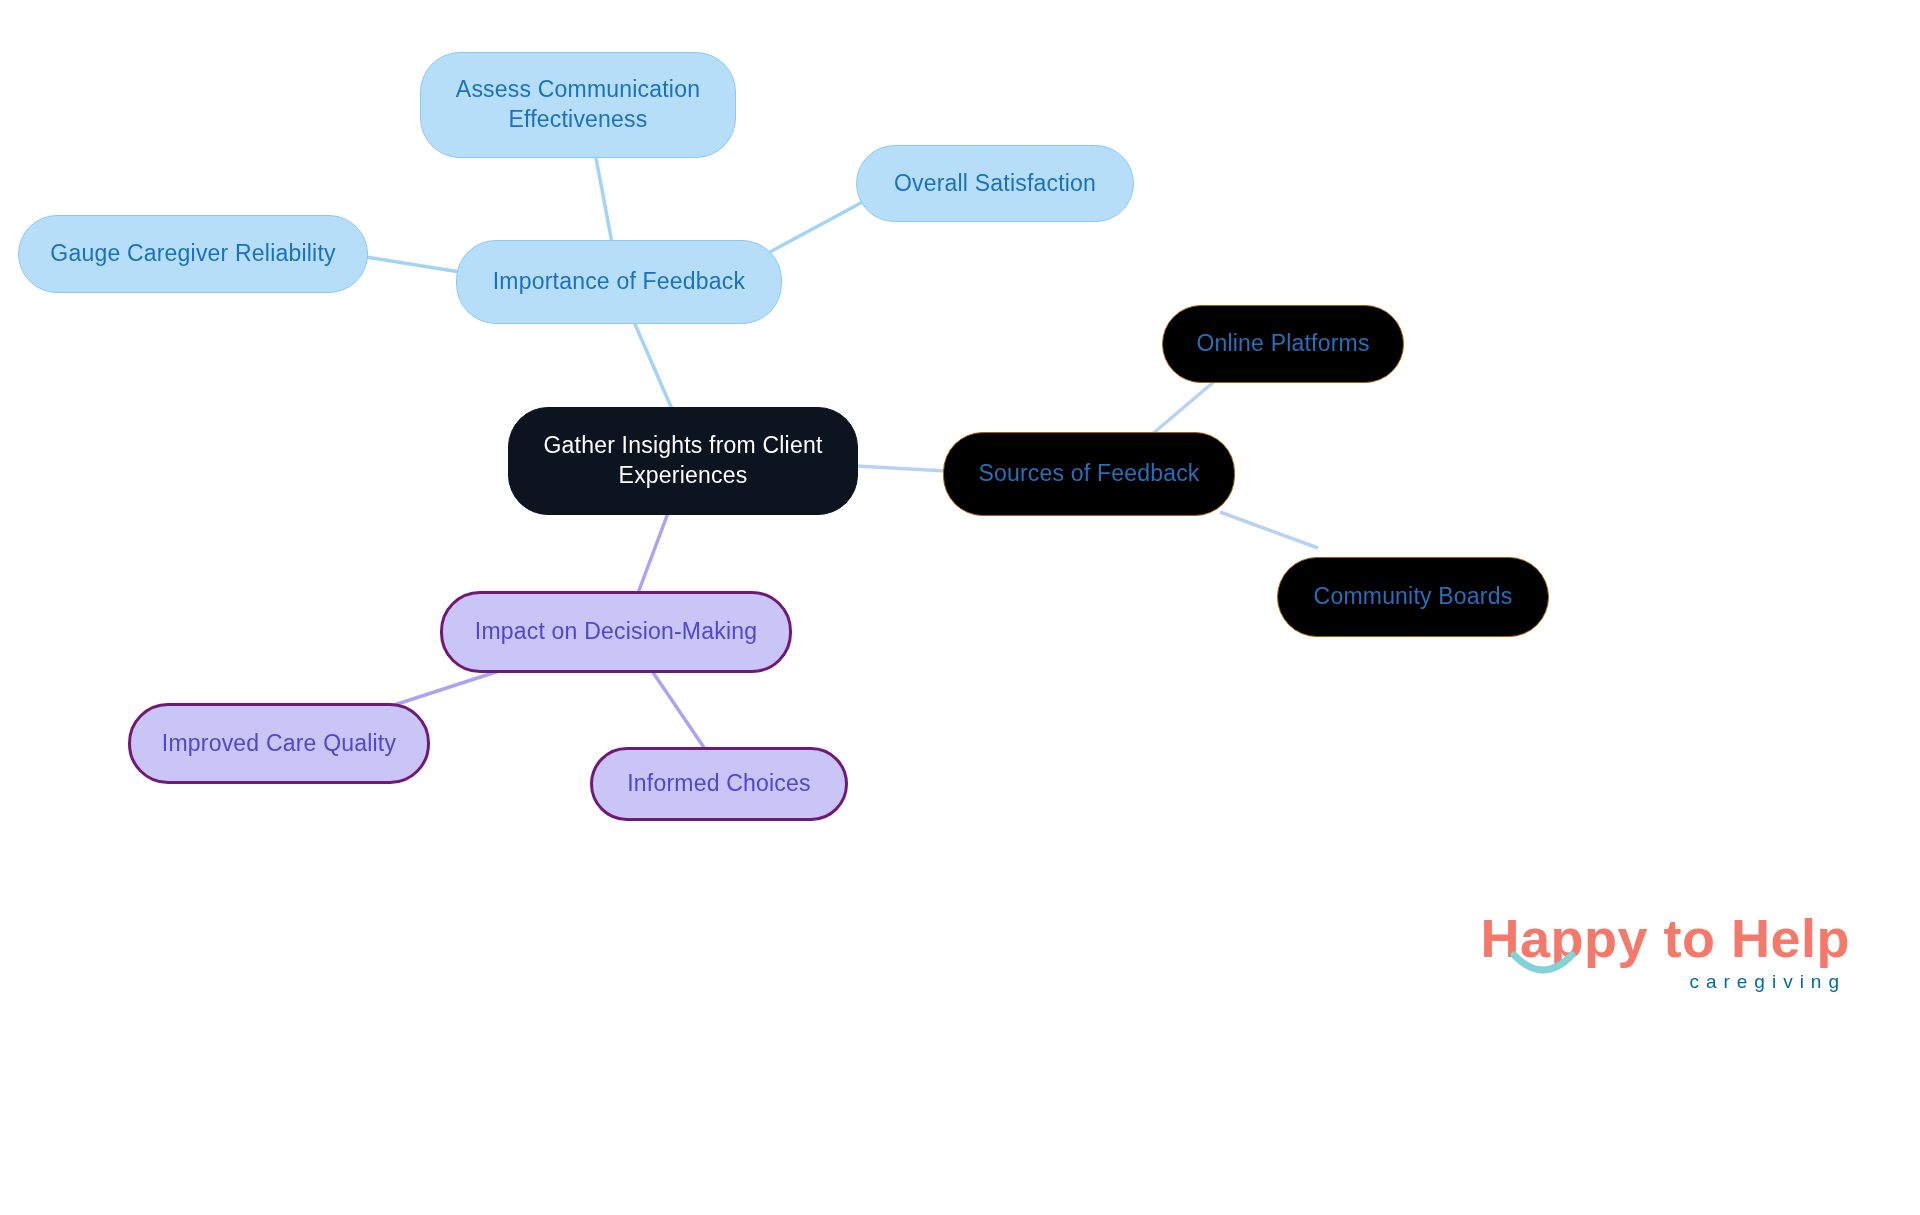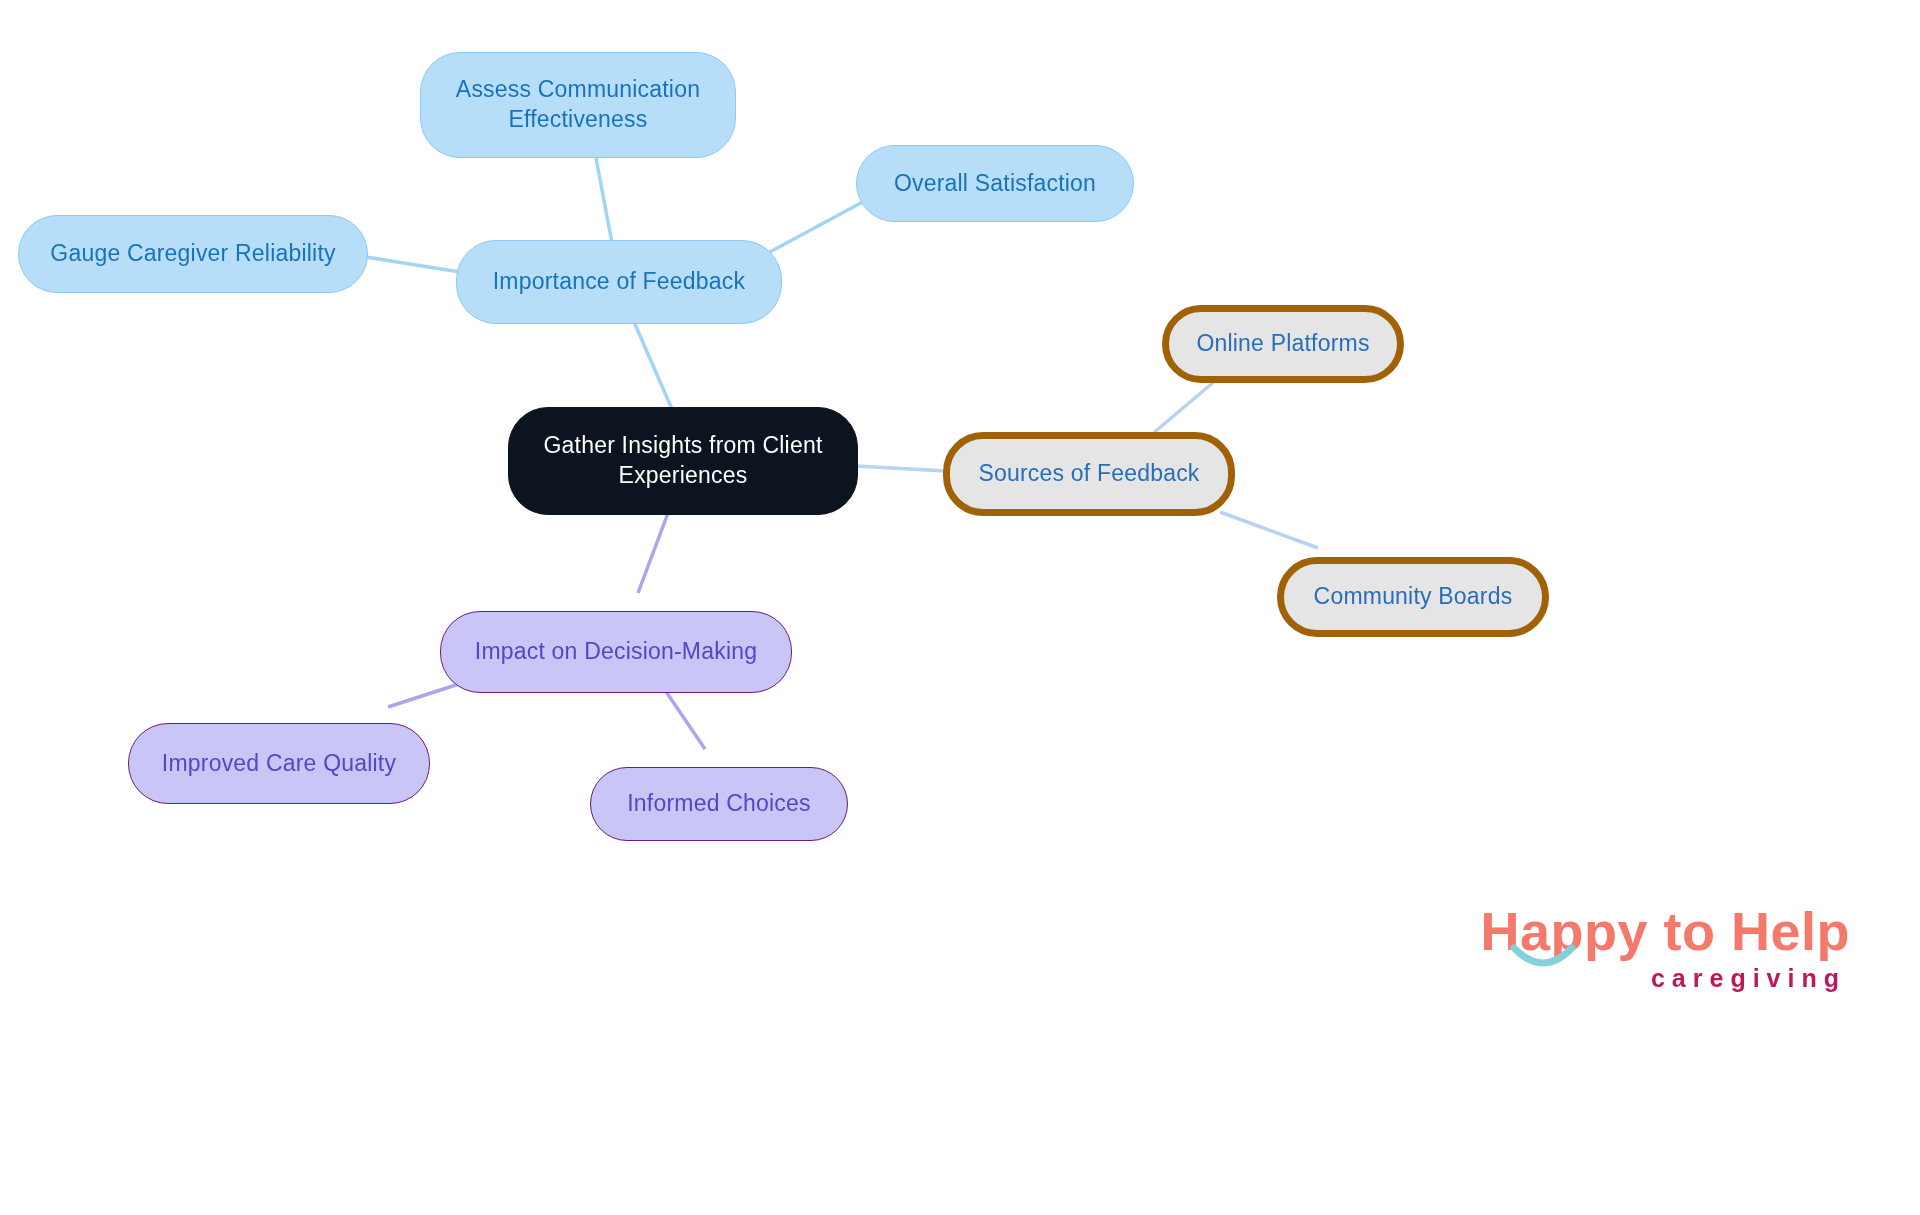--- a/index.html
+++ b/index.html
@@ -31,30 +31,29 @@
     font-size: 23px;
   }
 
   .node.blue {
     background: #b6def9;
     border: 1px solid #8cc9f2;
     color: #1a72ba;
   }
 
   .node.paleblue {
-    background: #e5e5e5;
-    border: 7px solid #a16207;
+    background: #000000;
+    border: 1px solid #a16207;
     color: #2a6db8;
   }
 
   .node.lavender {
     background: #c9c5f6;
-    border: 1px solid #701a75;
+    border: 3px solid #701a75;
     color: #5048c9;
-    margin-top: 20px;
   }
 
   .logo {
     position: absolute;
     right: 70px;
     bottom: 222px;
     z-index: 3;
     text-align: right;
     width: 430px;
   }
@@ -65,24 +64,24 @@
     letter-spacing: 0.5px;
     white-space: nowrap;
     text-align: right;
   }
   .logo .smile {
     position: absolute;
     left: 88px;
     top: 44px;
   }
   .logo .sub {
-    font-size: 25px;
-    color: #be185d;
+    font-size: 19px;
+    color: #0369a1;
     letter-spacing: 7px;
-    font-weight: 700;
+    font-weight: 400;
     margin-top: 2px;
     padding-right: 4px;
   }
 </style>
 </head>
 <body>
 
 <div class="canvas">
 
   <svg class="edges" viewBox="0 0 1920 1215">

